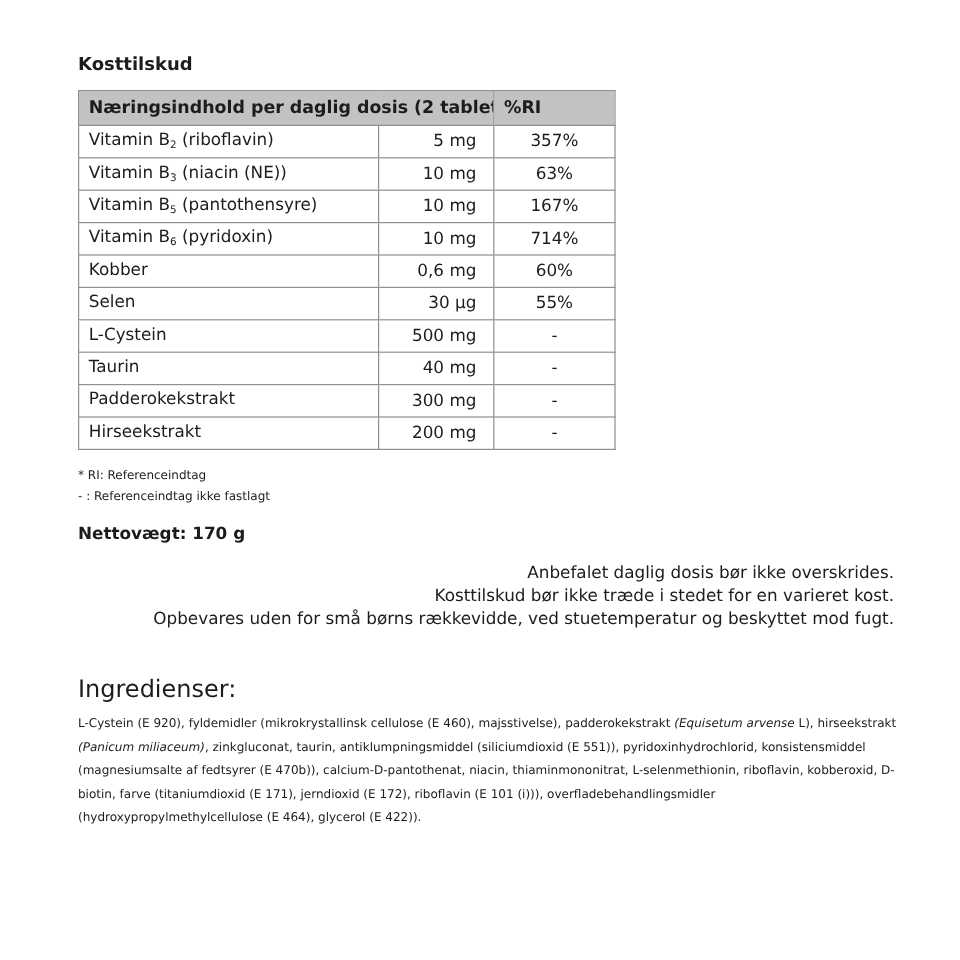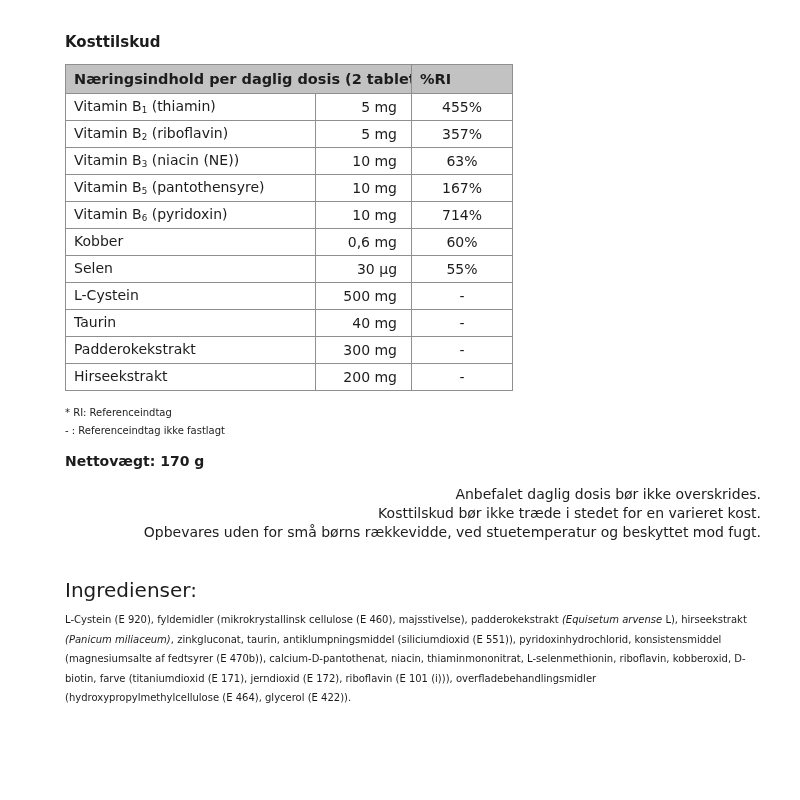--- a/index.html
+++ b/index.html
@@ -2,21 +2,21 @@
 <html style="--header-bg: #c2c2c2; --table-border: #8f8f8f; --text: #1c1c1c;"><head>
 <meta charset="utf-8">
 <style>
   html, body { margin: 0; padding: 0; background: #ffffff; }
   body {
     width: 800px; height: 800px; overflow: hidden;
     font-family: "DejaVu Sans", "Liberation Sans", sans-serif;
     color: var(--text, #1c1c1c);
     -webkit-font-smoothing: antialiased;
   }
-  .page { padding: 34px 39px 0 65px; }
+  .page { padding: 34px 55px 0 65px; margin-top: 11px; }
 
   .doc-title {
     font-size: 15px; font-weight: bold; margin: 0 0 13px 0; line-height: 17px;
   }
 
   table.nutrition {
     border-collapse: collapse; table-layout: fixed; width: 447px;
     font-size: 14px;
   }
   table.nutrition th, table.nutrition td {
@@ -58,25 +58,20 @@
         <col style="width:96px">
         <col style="width:101px">
     </colgroup>
     <thead>
       <tr>
         <th colspan="2">Næringsindhold per daglig dosis (2 tabletter)</th>
         <th>%RI</th>
       </tr>
     </thead>
     <tbody id="nutrition-tbody">
-    <tr>
-      <td class="col-name"><span>Vitamin B</span><span class="subscript">1</span><span> (thiamin)</span></td>
-      <td class="col-amount">5 mg</td>
-      <td class="col-ri">455%</td>
-    </tr>
 
     <tr>
       <td class="col-name"><span>Vitamin B</span><span class="subscript">2</span><span> (riboflavin)</span></td>
       <td class="col-amount">5 mg</td>
       <td class="col-ri">357%</td>
     </tr>
 
     <tr>
       <td class="col-name"><span>Vitamin B</span><span class="subscript">3</span><span> (niacin (NE))</span></td>
       <td class="col-amount">10 mg</td>

